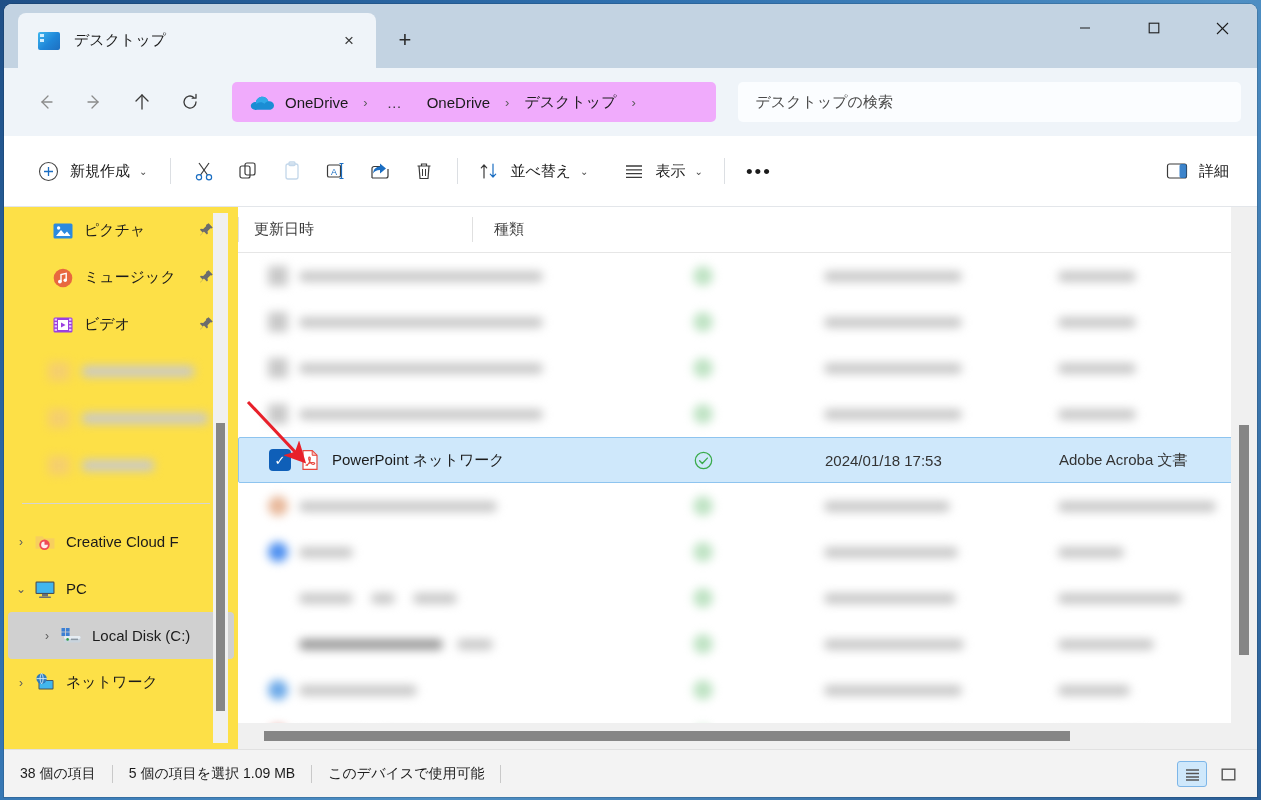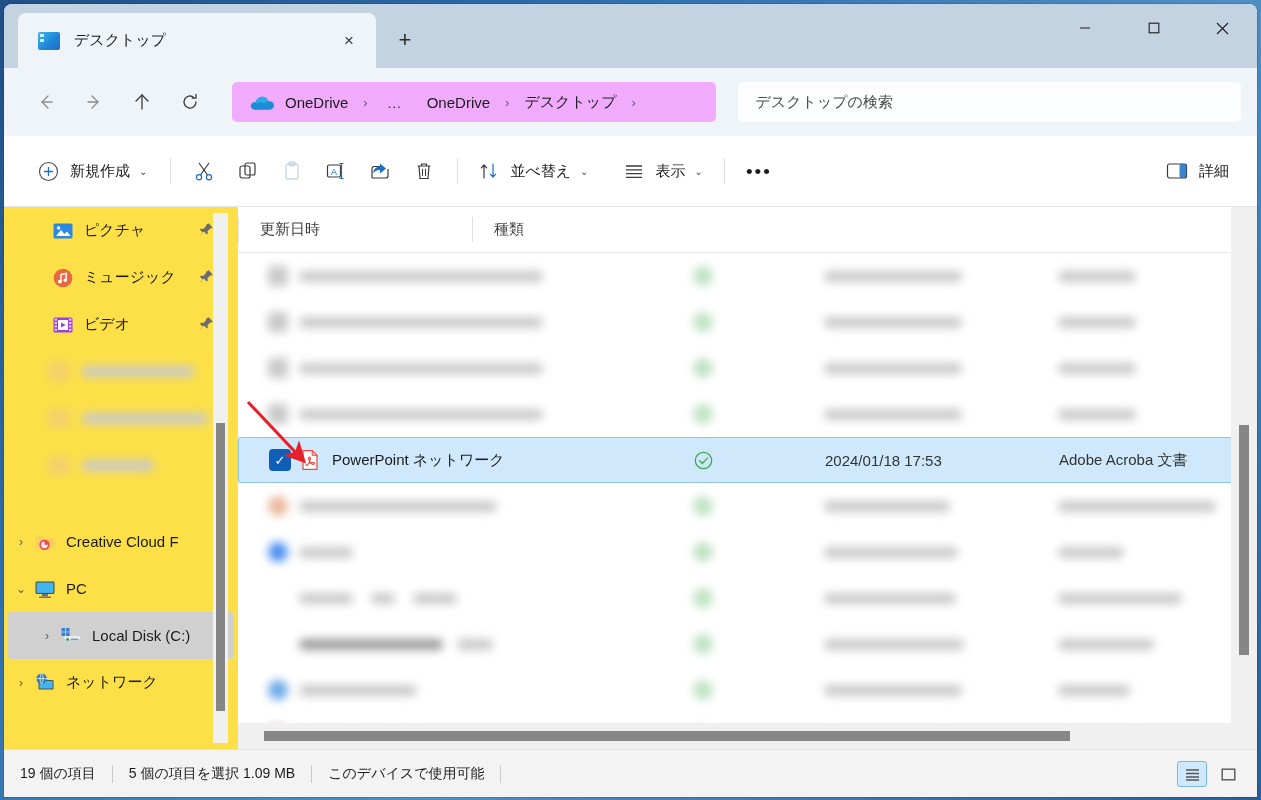--- a/index.html
+++ b/index.html
@@ -552,21 +552,21 @@
         <span class="nav-lbl">ネットワーク</span>
       </div>
 
       <div class="sb-vtrack"></div>
       <div class="sb-vthumb" style="top:216px;height:288px"></div>
     </div>
 
     <div class="filepane">
 
       <div class="colheader">
-        <div class="col divider" style="width:234px;padding-left:22px">
+        <div class="col divider" style="width:234px;padding-left:16px">
           <span>更新日時</span>
         </div>
         <div class="col divider" style="width:180px;padding-left:22px">
           <span>種類</span>
         </div>
       </div>
 
       <div class="rows">
 
         <div class="row redacted">
@@ -697,21 +697,21 @@
       <div class="fp-vtrack"></div>
       <div class="fp-vthumb" style="top:218px;height:230px"></div>
 
       <div class="hsb-track">
         <div class="hsb-thumb"></div>
       </div>
     </div>
   </div>
 
   <div class="statusbar">
-    <span class="st">19 個の項目</span>
+    <span class="st">38 個の項目</span>
     <span class="st-sep"></span>
     <span class="st">5 個の項目を選択  1.09 MB</span>
     <span class="st-sep"></span>
     <span class="st">このデバイスで使用可能</span>
     <span class="st-sep"></span>
 
     <div class="viewtoggles">
       <div class="vt active">
         <svg width="17" height="15" viewBox="0 0 17 15">
           <line x1="2" y1="3" x2="15" y2="3" stroke="#555" stroke-width="1.5"></line>

